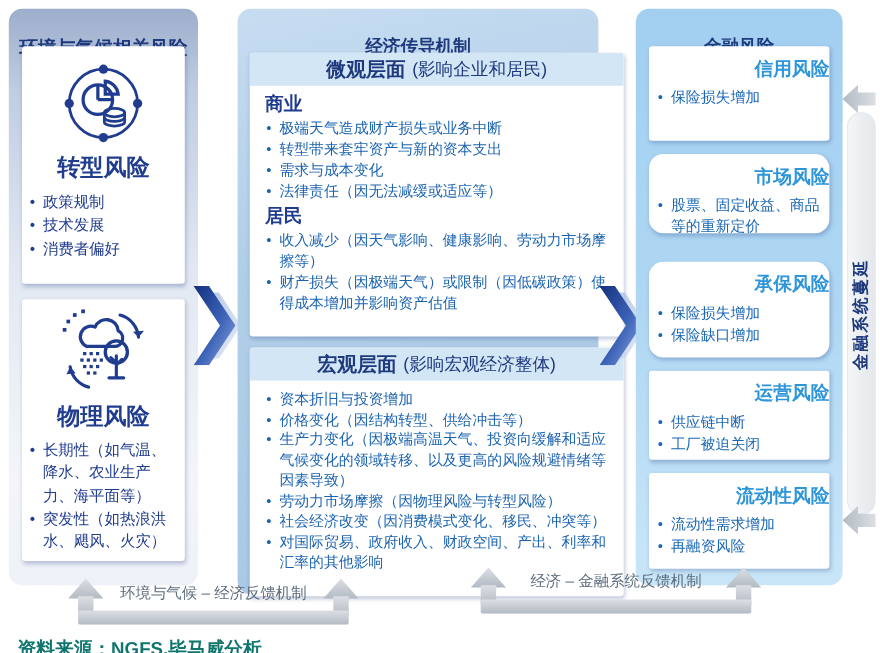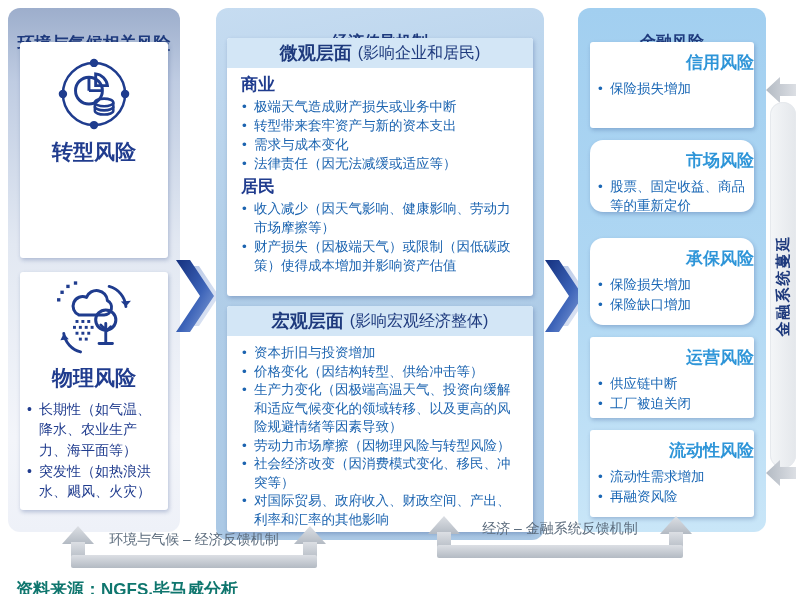--- a/index.html
+++ b/index.html
@@ -28,21 +28,21 @@
   .lcard{left:20px;width:148px;}
   #card-transition{top:42px;height:216px;}
   #card-physical{top:272px;height:238px;}
   .lcard .icon{display:block;margin:10px auto 0;}
   #card-physical .icon{margin-top:6px;}
   .lcard .lcard-title{margin-top:2px;text-align:center;font-size:21px;font-weight:bold;color:#203C8E;}
   .lcard ul{margin:7px 6px 0 6px;padding:0;list-style:none;color:#203C8E;font-size:14px;line-height:1.45;}
   .lcard li{position:relative;padding-left:13px;margin-bottom:1px;}
   .lcard li::before{content:"•";position:absolute;left:1px;top:0;}
   
-  .mcard{left:227px;width:306px;}
+  .mcard{left:227px;width:340px;margin-top:10px;}
   #card-micro{top:38px;height:258px;}
   #card-macro{top:306px;height:226px;}
   .strip{height:30px;background:#D3E6F6;display:flex;align-items:center;justify-content:center;gap:6px;}
   .strip .strip-title{font-size:18px;font-weight:bold;color:#1E3A7D;}
   .strip .strip-sub{font-size:16px;color:#1E3A7D;}
   .mbody{padding:3px 10px 0 14px;}
   .group-heading{font-size:17px;font-weight:bold;color:#203C8E;line-height:22px;margin:3px 0 1px;}
   .mcard ul{margin:1px 0 0 0;padding:0;list-style:none;color:#1C64B0;font-size:13.5px;line-height:19px;}
   #card-macro ul{line-height:18.5px;margin-top:5px;}
   .mcard li{position:relative;padding-left:13px;}
@@ -115,20 +115,25 @@
         <path d="M51 65 a11 4.5 0 0 0 22 0"></path>
       </g>
       <g fill="#1F3C8E">
         <circle cx="13" cy="50" r="5"></circle>
           <circle cx="50" cy="13" r="5"></circle>
         <circle cx="87" cy="50" r="5"></circle>
           <circle cx="50" cy="87" r="5"></circle>
       </g>
     </svg>
     <div class="lcard-title">转型风险</div>
+    <ul>
+      <li>政策规制</li>
+      <li>技术发展</li>
+      <li>消费者偏好</li>
+    </ul>
   </div>
 
   <div id="card-physical" class="card lcard">
     <svg class="icon" width="84" height="84" viewBox="0 0 100 100">
       <g fill="none" stroke="#1F3C8E" stroke-width="4" stroke-linecap="round" stroke-linejoin="round">
         <path d="M32 44 h30 a9 9 0 0 0 4 -17 a13 13 0 0 0 -25 -4 a10 10 0 0 0 -9 21" stroke-width="3.6"></path>
         <circle cx="64" cy="50" r="12" stroke-width="3.6"></circle>
         <path d="M64 78 V54 M64 62 L58 56 M64 64 L70 58 M56 78 H72" stroke-width="3.4"></path>
         <path d="M68 10 a27 27 0 0 1 20 24" stroke-width="3.4"></path>
         <path d="M34 88 a27 27 0 0 1 -20 -22" stroke-width="3.4"></path>

